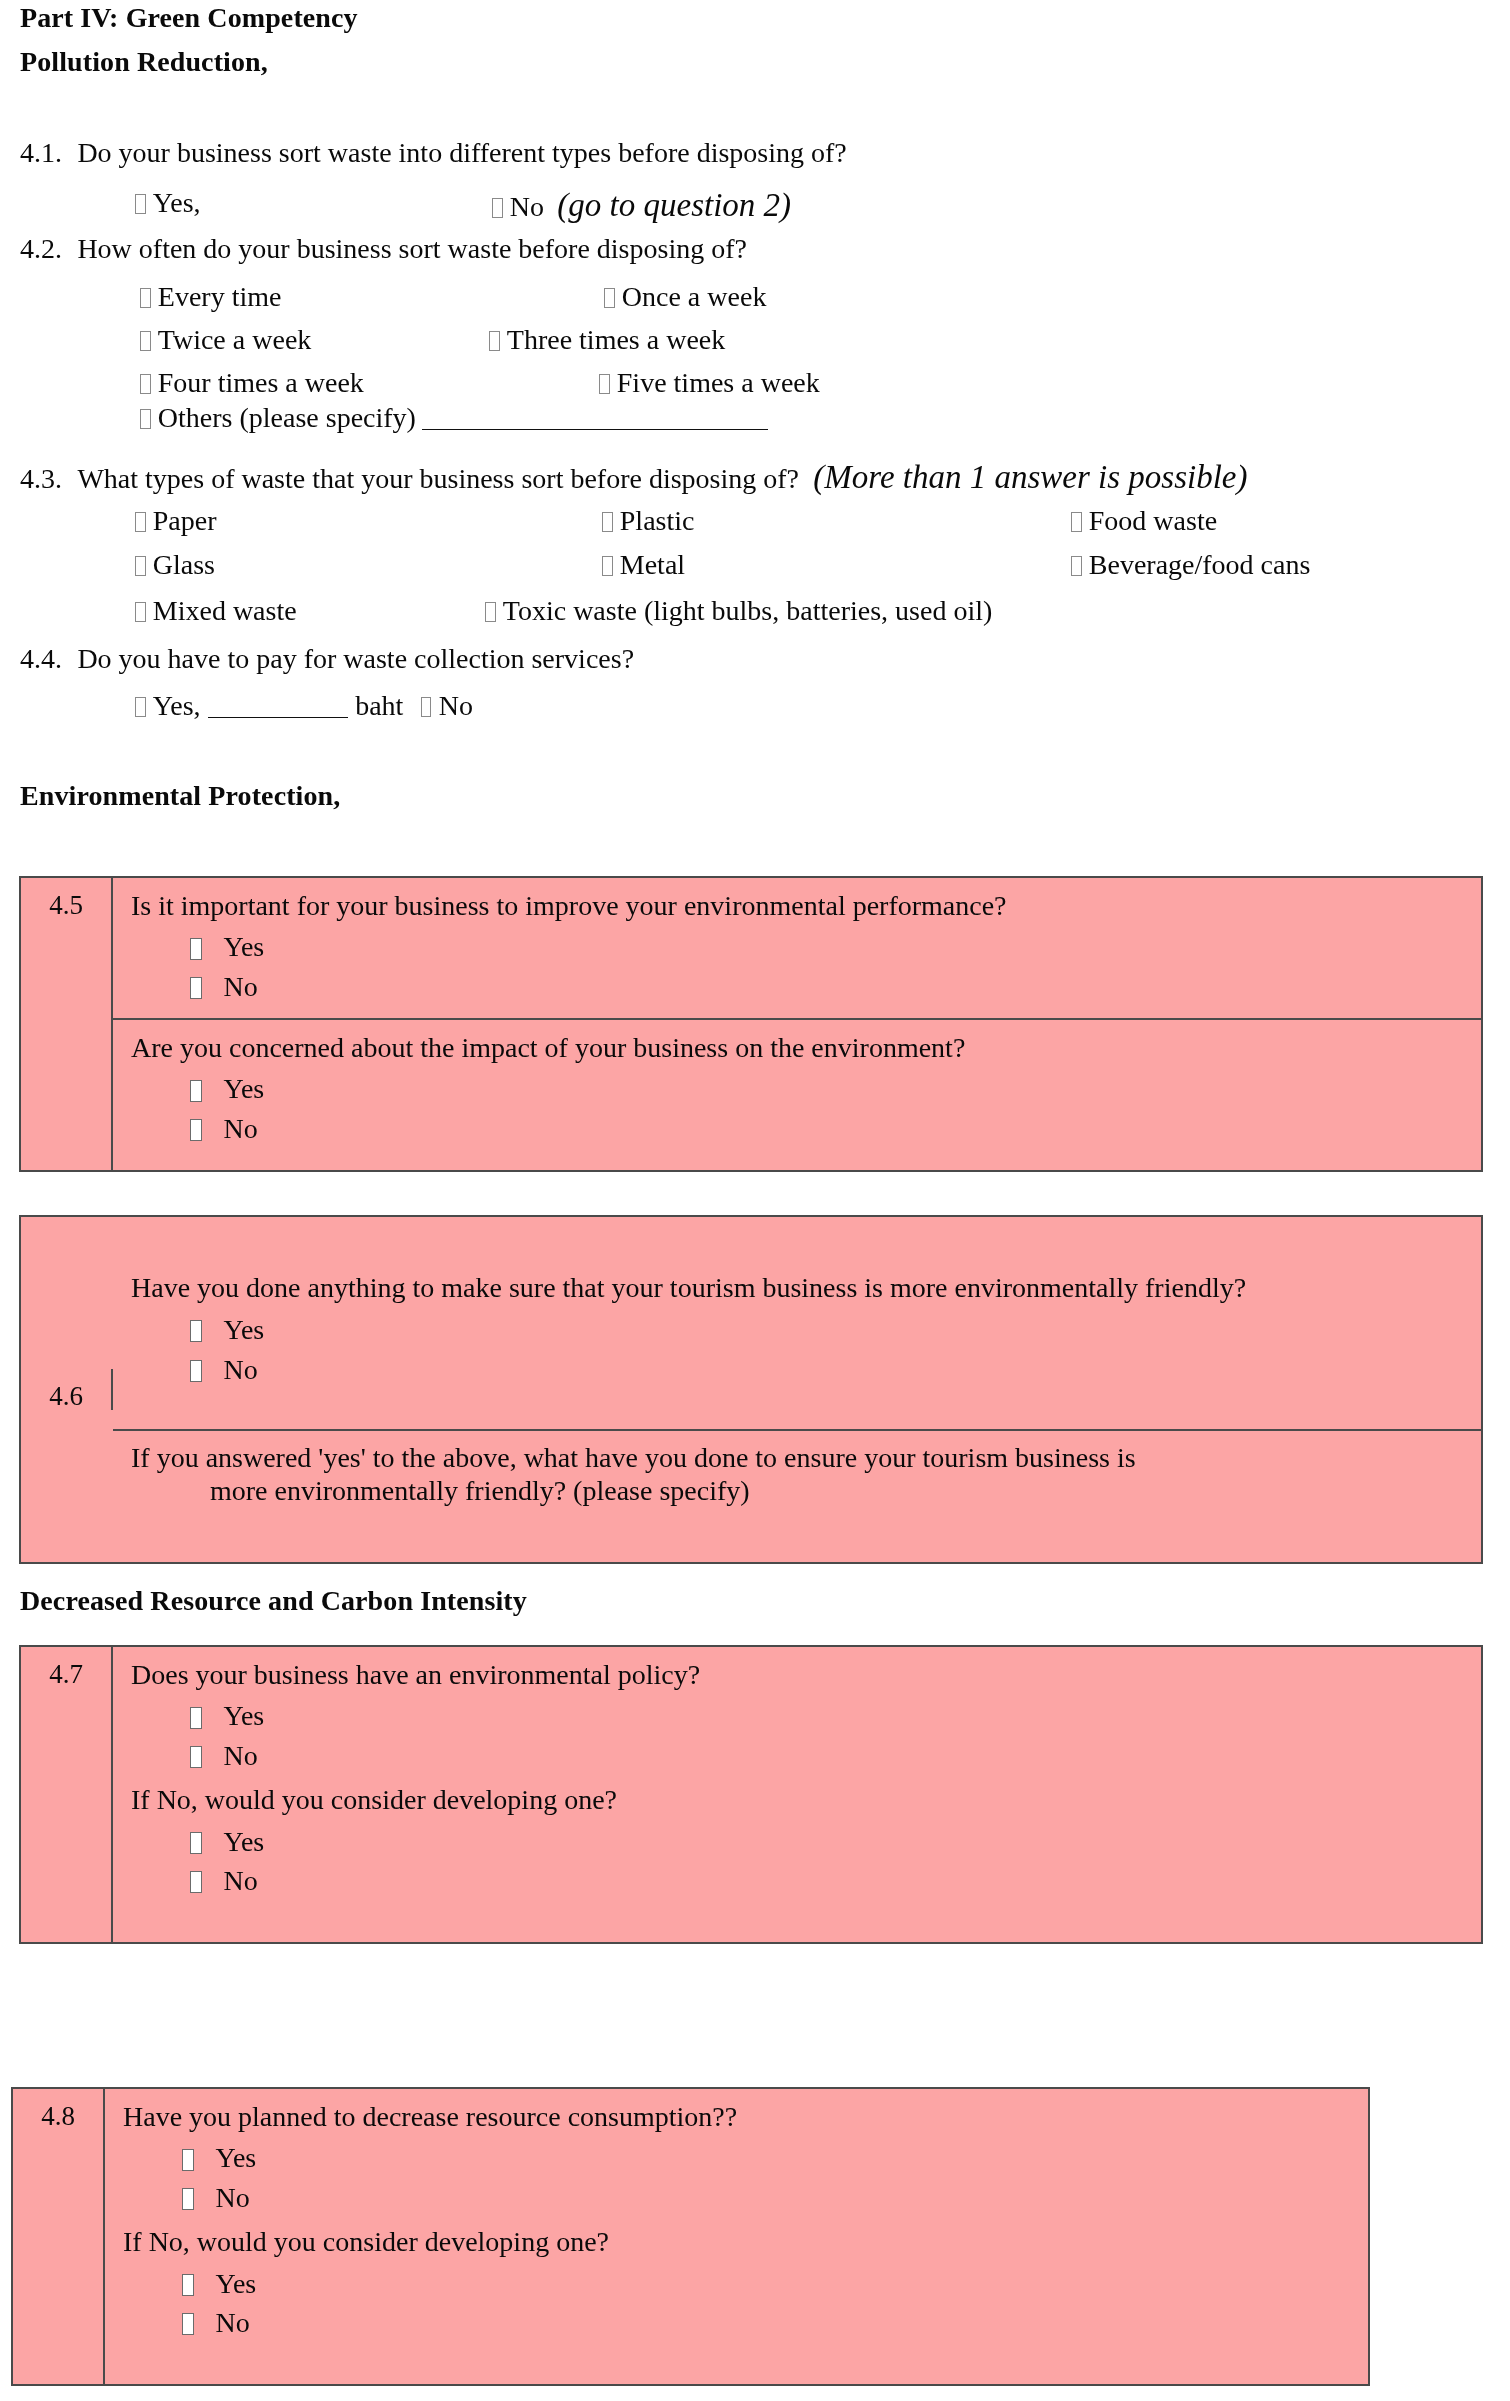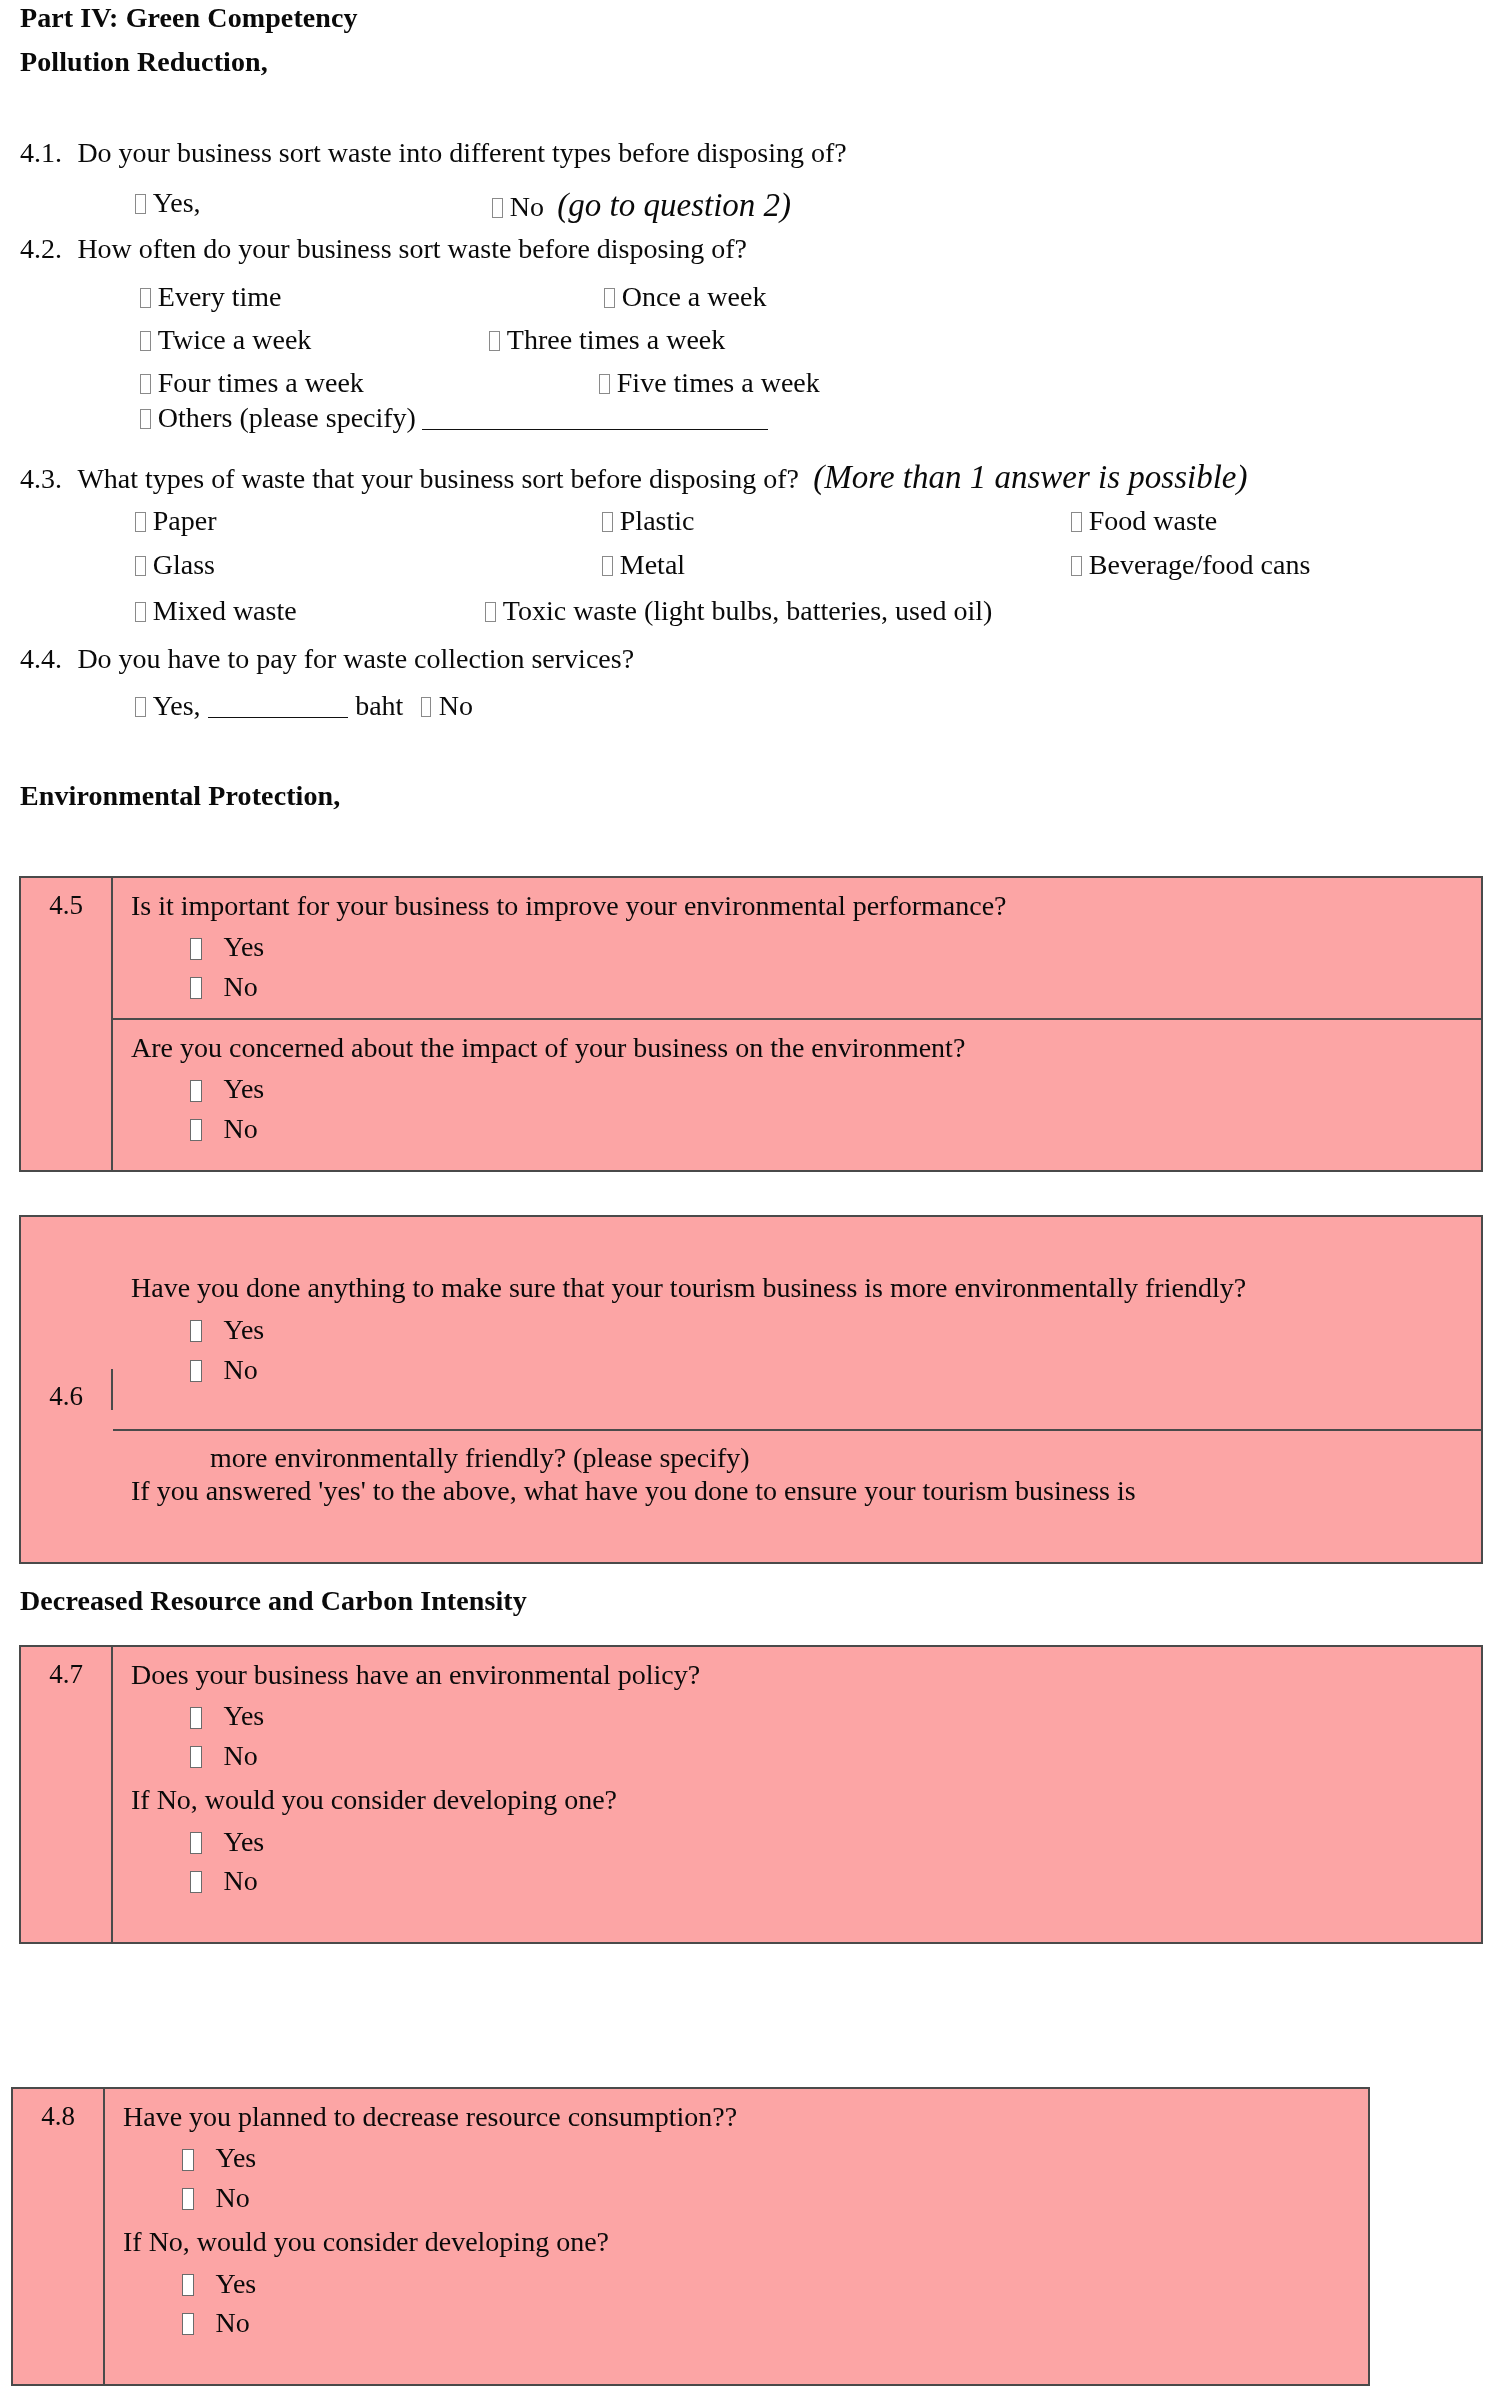--- a/index.html
+++ b/index.html
@@ -244,22 +244,22 @@
       <div class="tbl-sec divider" style="height:170px;">
         <div class="tbl-q justify">Have you done anything to make sure that your tourism business is more environmentally friendly?</div>
         <div class="opt">
           <span class="cb-tbl"></span><span class="lbl">Yes</span>
         </div>
         <div class="opt">
           <span class="cb-tbl"></span><span class="lbl">No</span>
         </div>
       </div>
       <div class="tbl-sec">
+        <div class="tbl-q justify">If you answered 'yes' to the above, what have you done to ensure your tourism business is</div>
         <div class="tbl-q indent2">more environmentally friendly? (please specify)</div>
-        <div class="tbl-q justify">If you answered 'yes' to the above, what have you done to ensure your tourism business is</div>
       </div>
     </div>
   </div>
 
   <div class="abs hd" style="left:20px; top:1587px;">Decreased Resource and Carbon Intensity</div>
 
   <div class="tbl" style="left:19px; top:1634px; width:1464px; height:299px;">
     <div class="tbl-num">4.7</div>
     <div class="tbl-body">
       <div class="tbl-sec">

